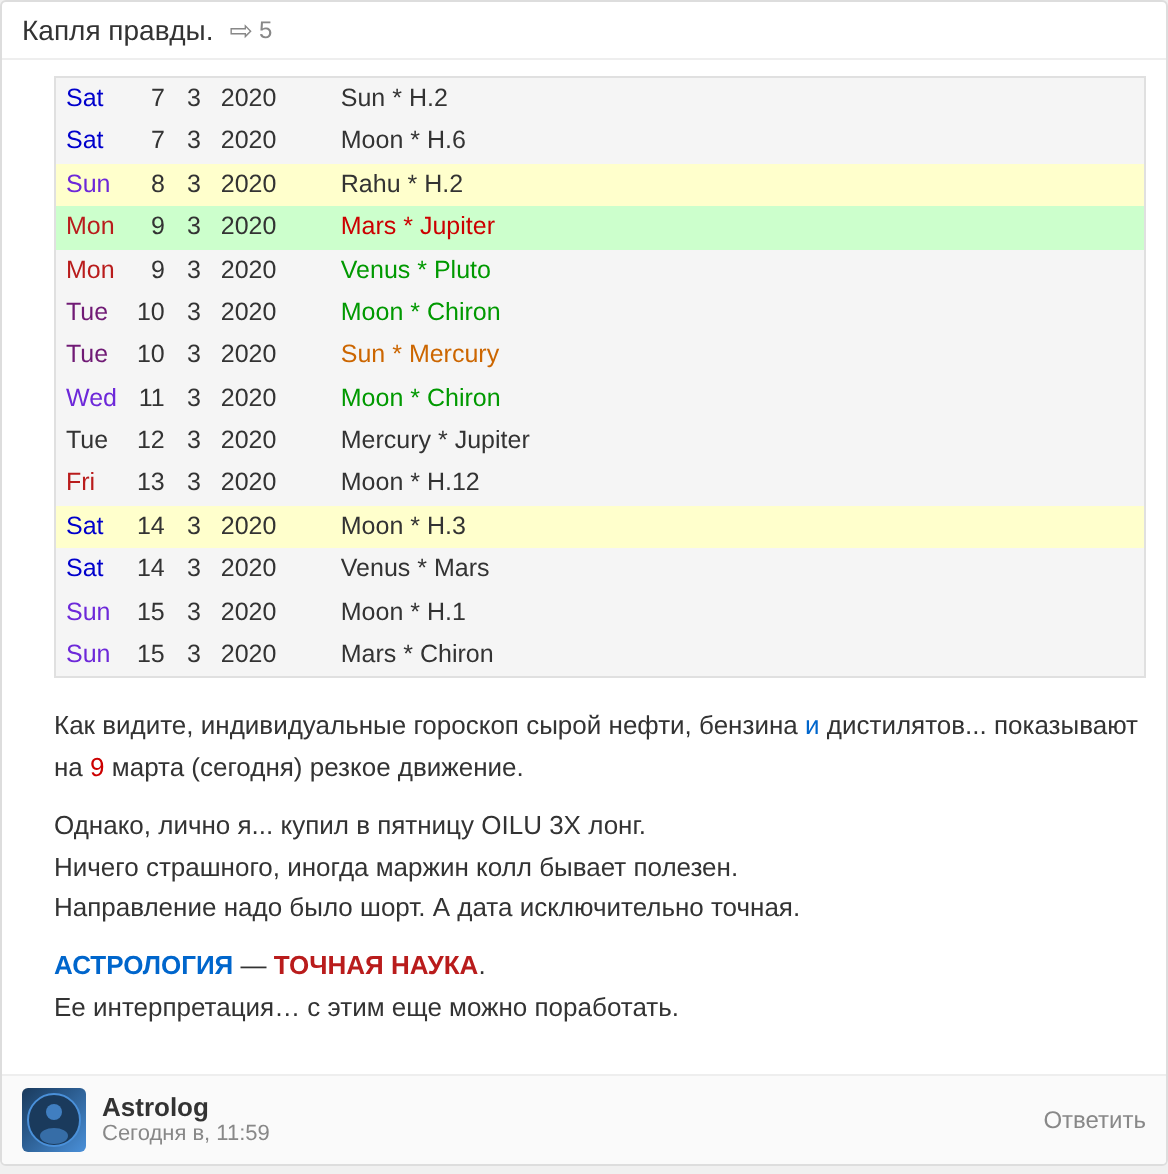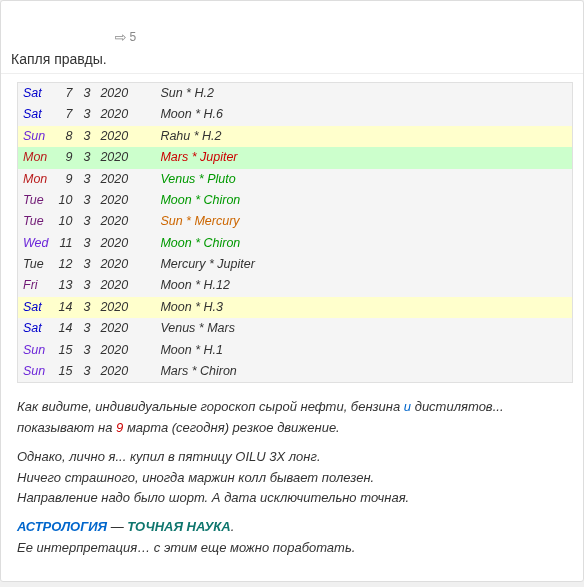--- a/index.html
+++ b/index.html
@@ -23,35 +23,33 @@
       display: flex;
       align-items: center;
       padding: 6px 10px;
       border-bottom: 1px solid #eee;
       gap: 8px;
     }
     .card-title {
       font-size: 14px;
       color: #333;
       font-weight: normal;
-      margin-top: 44px;
     }
     .comment-count {
       color: #888;
       font-size: 12px;
       display: flex;
       align-items: center;
       gap: 3px;
     }
     .comment-bubble {
       font-size: 14px;
     }
     .card-body {
-      padding: 8px 10px 10px 16px;
-      font-style: italic;
+      padding: 8px 10px 10px 26px;
     }
     .table-container {
       background: #f5f5f5;
       border: 1px solid #e0e0e0;
       margin-bottom: 14px;
       overflow: hidden;
     }
     .astro-table {
       width: 100%;
       border-collapse: collapse;
@@ -70,21 +68,21 @@
     .col-y { width: 40px; color: #333; }
     .col-space { width: 20px; }
     .col-event { color: #333; }
 
     .sat { color: #0000cc; }
     .sun-day { color: #6d28d9; }
     .mon { color: #b91c1c; }
     .tue { color: #701a75; }
     .wed { color: #6d28d9; }
     .thu { color: #333; }
-    .fri { color: #701a75; }
+    .fri { color: #b91c1c; }
 
     .highlight-yellow { background: #ffffcc; }
     .highlight-green { background: #ccffcc; }
 
     .event-red { color: #cc0000; }
     .event-green { color: #009900; }
     .event-orange { color: #cc6600; }
     .event-black { color: #333; }
 
     .text-block {
@@ -99,21 +97,21 @@
     .link-blue { color: #0066cc; text-decoration: none; }
     .highlight-num { color: #cc0000; }
 
     .astro-title {
       font-size: 13px;
       font-weight: bold;
       color: #0066cc;
       margin-bottom: 4px;
     }
     .astro-title .dash { color: #333; font-weight: normal; }
-    .astro-title .exact { color: #0f766e; }
+    .astro-title .exact { color: #b91c1c; }
 
     .footer {
       display: flex;
       align-items: center;
       justify-content: space-between;
       padding: 6px 10px;
       border-top: 1px solid #eee;
       background: #fafafa;
     }
     .author-section {
@@ -306,13 +304,31 @@
       <p>
         <span class="astro-title">
           <span>АСТРОЛОГИЯ</span><span class="dash"> — </span><span class="exact">ТОЧНАЯ НАУКА</span><span class="dash">.</span>
         </span>
         <br>
         <span>Ее интерпретация… с этим еще можно поработать.</span>
       </p>
     </div>
   </div>
 
+  <div class="footer">
+    <div class="author-section">
+      <div class="avatar">
+        <div class="avatar-img">
+          <svg width="28" height="28" viewBox="0 0 28 28" xmlns="http://www.w3.org/2000/svg">
+            <circle cx="14" cy="14" r="13" fill="#1a3a5c" stroke="#4a90d9" stroke-width="1"></circle>
+            <circle cx="14" cy="10" r="4" fill="#4a90d9" opacity="0.8"></circle>
+            <ellipse cx="14" cy="22" rx="7" ry="4" fill="#4a90d9" opacity="0.6"></ellipse>
+          </svg>
+        </div>
+      </div>
+      <div class="author-info">
+        <span class="author-name">Astrolog</span>
+        <span class="author-time">Сегодня в, 11:59</span>
+      </div>
+    </div>
+    <button class="reply-btn">Ответить</button>
+  </div>
 </div>
 
 </body></html>

